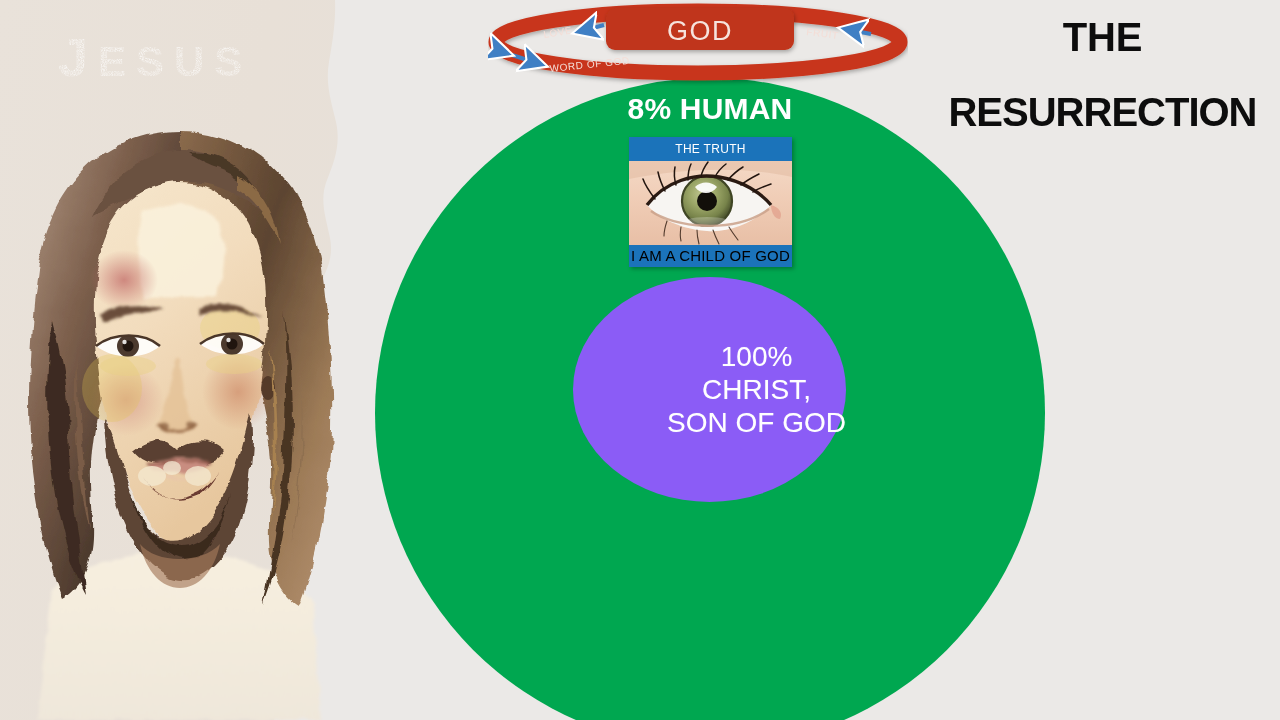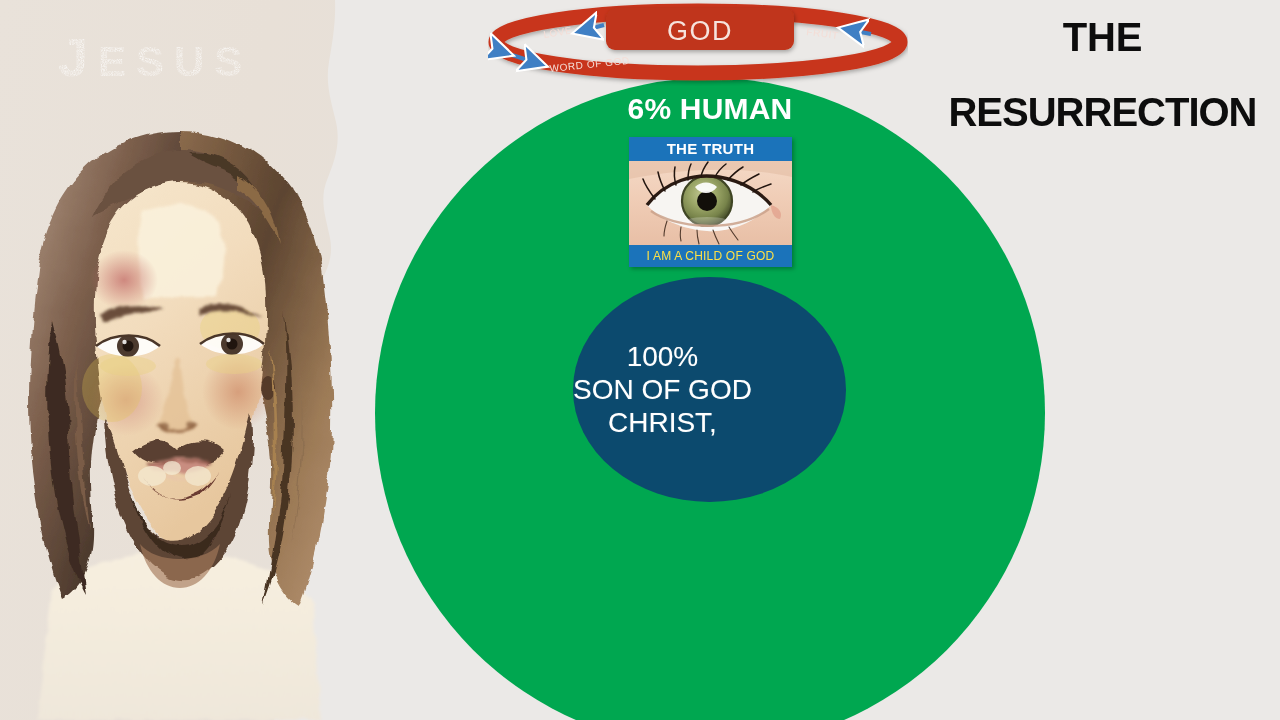--- a/index.html
+++ b/index.html
@@ -51,36 +51,36 @@
   
   .truth-card{
     position:absolute;left:629px;top:137px;width:163px;height:130px;
     z-index:4;
     box-shadow:2px 2px 4px rgba(0,0,0,.28);
     background:#1b73ba;
     overflow:hidden;
   }
   .truth-top{
     height:24px;line-height:24px;background:#1b73ba;color:#ffffff;
-    text-align:center;font-size:15px;letter-spacing:.3px;font-weight:bold;
+    text-align:center;font-size:12px;letter-spacing:.3px;
   }
   .truth-eye{height:84px;position:relative;overflow:hidden;background:#f3dacb;}
   .truth-eye svg{display:block;}
   .truth-bottom{
-    height:38px;line-height:22px;background:#1b73ba;color:#fde047;
-    text-align:center;font-size:12px;letter-spacing:.2px;
+    height:38px;line-height:22px;background:#1b73ba;color:#000000;
+    text-align:center;font-size:15px;letter-spacing:.2px;
   }
 
   
   .red-ellipse{
     position:absolute;left:573px;top:277px;width:273px;height:225px;
     border-radius:50%;
-    background:#0c4a6e;
+    background:#8b5cf6;
     z-index:4;
-    display:flex;align-items:center;justify-content:flex-start;
+    display:flex;align-items:center;justify-content:flex-end;
   }
   .red-ellipse .lines{
     text-align:center;color:#ffffff;font-size:28px;line-height:33px;
     text-shadow:0 0 1px rgba(255,255,255,.35);
   }
 
   
   .halo{position:absolute;left:488px;top:0px;width:420px;height:86px;z-index:7;}
   .halo svg{display:block;}
 
@@ -292,21 +292,21 @@
         <path d="M308,250 C314,310 310,370 298,424 C308,372 312,312 308,250 Z" fill="#8e6f50"></path>
       </g>
 
       <path d="M148,424 C164,444 210,444 228,424 C222,452 206,468 188,468
                  C170,468 154,452 148,424 Z" fill="#a5795a" opacity=".65"></path>
     </svg>
   </div>
 
   <div class="green-circle"></div>
 
-  <div class="human-label">6% HUMAN</div>
+  <div class="human-label">8% HUMAN</div>
 
   <div class="truth-card">
     <div class="truth-top">THE TRUTH</div>
     <div class="truth-eye">
       <svg width="163" height="84" viewBox="0 0 163 84" xmlns="http://www.w3.org/2000/svg">
         <defs>
           <linearGradient id="skinEye" x1="0" y1="0" x2="0" y2="1">
             <stop offset="0%" stop-color="#f4d9c6"></stop>
             <stop offset="45%" stop-color="#f0cdb6"></stop>
             <stop offset="100%" stop-color="#e8bfa6"></stop>
@@ -360,22 +360,22 @@
 
         <path d="M142,44 C150,46 154,52 151,58 C146,58 142,52 142,44 Z" fill="#e4a993" opacity=".95"></path>
       </svg>
     </div>
     <div class="truth-bottom">I AM A CHILD OF GOD</div>
   </div>
 
   <div class="red-ellipse">
     <div class="lines">
       <div>100%</div>
+      <div>CHRIST,</div>
       <div>SON OF GOD</div>
-      <div>CHRIST,</div>
     </div>
   </div>
 
   <div class="halo">
     <svg width="420" height="86" viewBox="0 0 420 86" xmlns="http://www.w3.org/2000/svg">
       <defs>
         <filter id="haloShadow" x="-20%" y="-40%" width="140%" height="200%">
           <feDropShadow dx="1" dy="2" stdDeviation="2" flood-color="#000000" flood-opacity=".30"></feDropShadow>
         </filter>
         <marker id="arrHead" markerWidth="8" markerHeight="8" refX="6.5" refY="4" orient="auto" markerUnits="strokeWidth">

